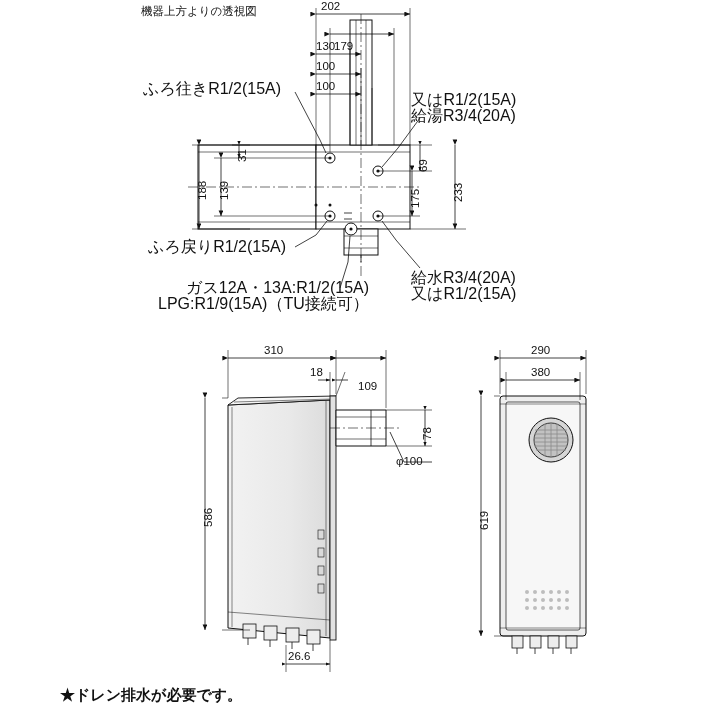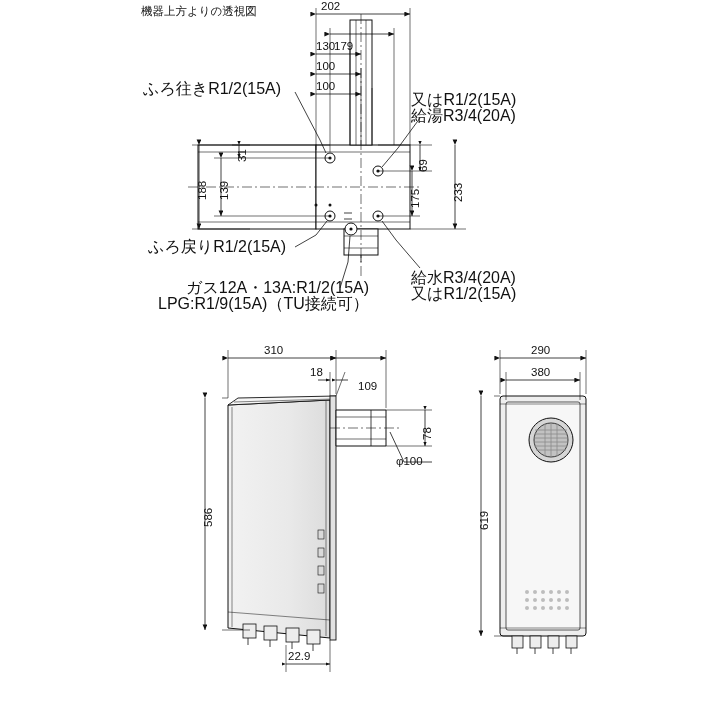--- a/index.html
+++ b/index.html
@@ -290,21 +290,22 @@
   <div class="lbl" style="left:411px;top:77px;margin-top:32px;">給湯R3/4(20A)</div>
   <div class="lbl" style="left:411px;top:93px;">又はR1/2(15A)</div>
   <div class="lbl" style="left:411px;top:271px;">給水R3/4(20A)</div>
   <div class="lbl" style="left:411px;top:287px;">又はR1/2(15A)</div>
 
   <div class="dim" style="left:264px;top:344px;">310</div>
   <div class="dim" style="left:358px;top:344px;margin-top:36px;">109</div>
   <div class="dim" style="left:310px;top:366px;">18</div>
   <div class="dim vert" style="left:421px;top:440px;transform:rotate(-90deg);">78</div>
   <div class="dim vert" style="left:202px;top:527px;transform:rotate(-90deg);">586</div>
-  <div class="dim" style="left:288px;top:650px;">22.9</div>
+  <div class="dim" style="left:288px;top:650px;">26.6</div>
   <div class="dim" style="left:396px;top:455px;">φ100</div>
 
   <div class="dim" style="left:531px;top:344px;">290</div>
   <div class="dim" style="left:531px;top:366px;">380</div>
   <div class="dim vert" style="left:478px;top:530px;transform:rotate(-90deg);">619</div>
 
+  <div class="note" style="left:60px;top:686px;">★ドレン排水が必要です。</div>
 
 </div>
 
 </body></html>

